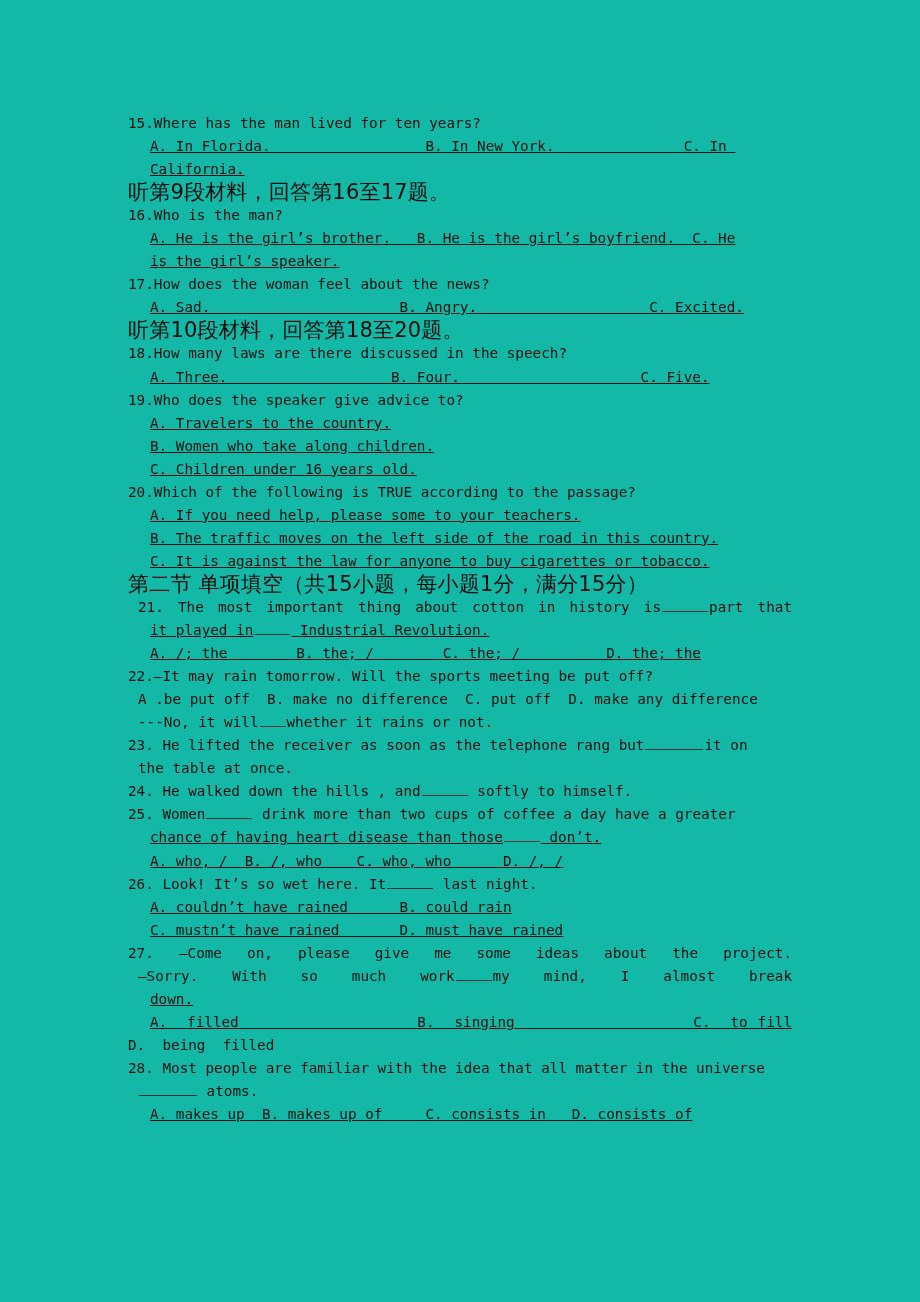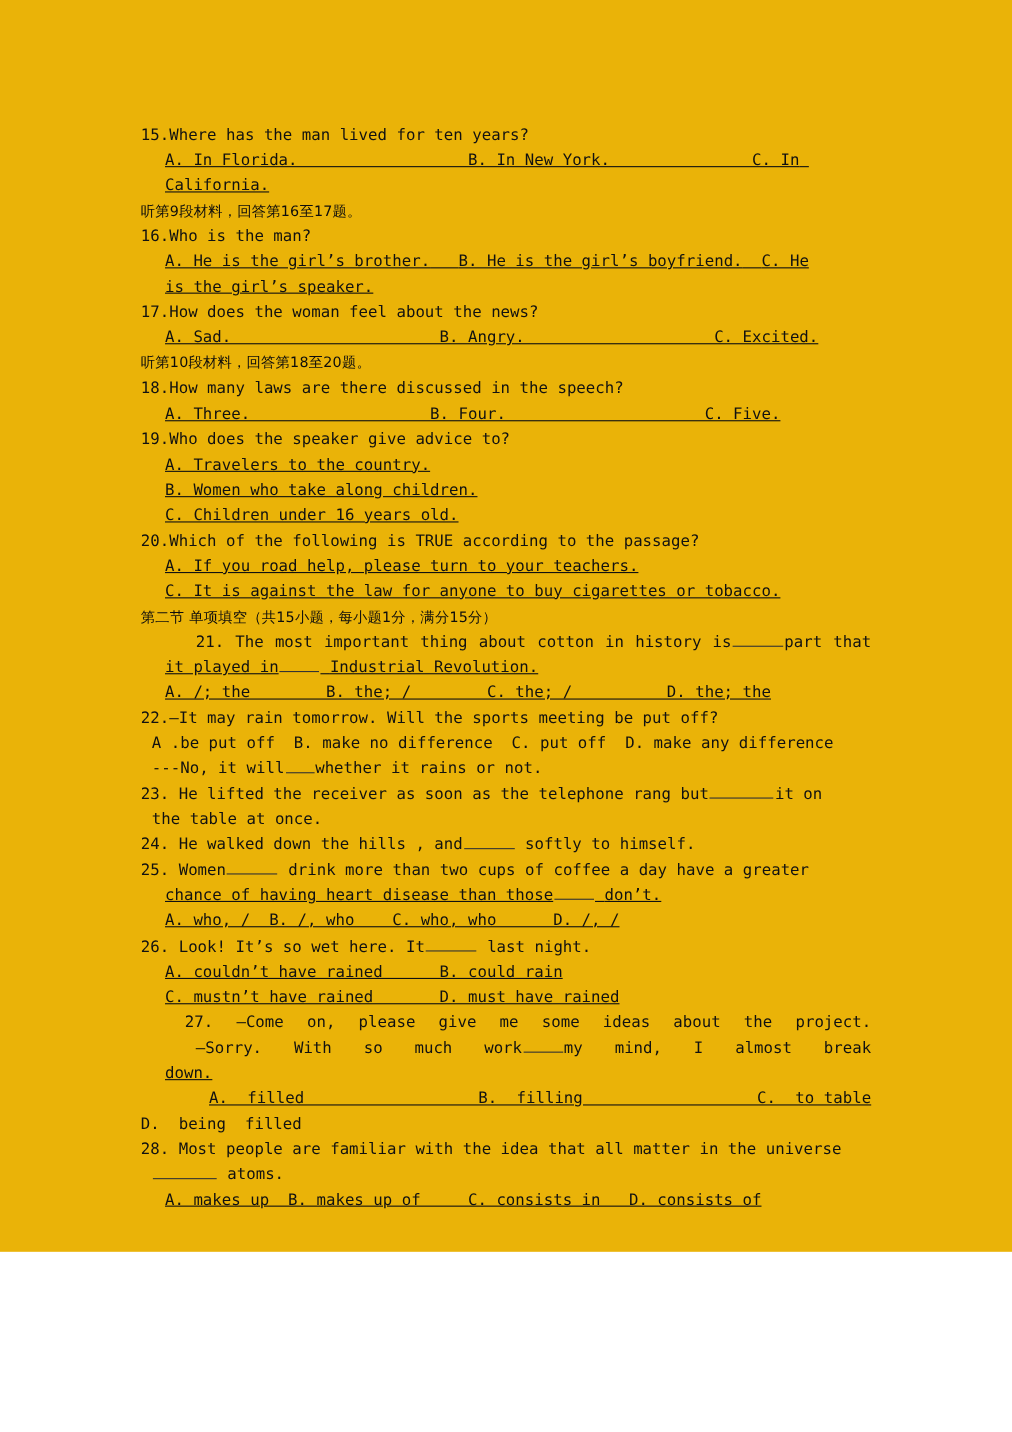--- a/index.html
+++ b/index.html
@@ -14,22 +14,22 @@
     position: relative;
     overflow: hidden;
     font-family: "Liberation Serif", "DejaVu Serif", serif;
     color: #000000;
   }
   .page {
     position: absolute;
     left: 0;
     top: 0;
     width: 920px;
-    height: 1138px;
-    background: #eab308;
+    height: 1302px;
+    background: #14b8a6;
   }
   .content {
     position: absolute;
     left: 128px;
     top: 112px;
     width: 664px;
   }
   
   .ln {
     font-family: "DejaVu Sans Mono", "Liberation Mono", monospace;
@@ -37,36 +37,35 @@
     line-height: 23.05px;
     letter-spacing: 0px;
     white-space: pre-wrap;
     color: #111111;
     margin: 0;
     text-align: left;
   }
   
   .cn {
     font-family: "DejaVu Sans", "Liberation Sans", sans-serif;
-    font-size: 13px;
+    font-size: 21px;
     line-height: 23.05px;
     margin: 0;
     white-space: pre-wrap;
     color: #0d0d0d;
     letter-spacing: 0.2px;
   }
   
   .i0  { padding-left: 0px; }
   .i1  { padding-left: 10px; }
   .i2  { padding-left: 22px; text-decoration: underline; }
   
   .just {
     text-align: justify;
     text-align-last: justify;
-    margin-left: 40px;
   }
   .justl {
     text-align: justify;
     text-align-last: left;
   }
   
   .bl {
     display: inline-block;
     border-bottom: 1px solid #333;
     vertical-align: baseline;
@@ -101,21 +100,22 @@
 
     <p class="ln i0"><span>18.</span><span>How many laws are there discussed in the speech?</span></p>
     <p class="ln i2">A. Three.                   B. Four.                     C. Five.</p>
 
     <p class="ln i0"><span>19.</span><span>Who does the speaker give advice to?</span></p>
     <p class="ln i2">A. Travelers to the country.</p>
     <p class="ln i2">B. Women who take along children.</p>
     <p class="ln i2">C. Children under 16 years old.</p>
 
     <p class="ln i0"><span>20.</span><span>Which of the following is TRUE according to the passage?</span></p>
-    <p class="ln i2">A. If you road help, please turn to your teachers.</p>
+    <p class="ln i2">A. If you need help, please some to your teachers.</p>
+    <p class="ln i2">B. The traffic moves on the left side of the road in this country.</p>
     <p class="ln i2">C. It is against the law for anyone to buy cigarettes or tobacco.</p>
 
     <p class="cn i0">第二节 单项填空（共15小题，每小题1分，满分15分）</p>
 
     <p class="ln i1 just"><span>21.</span><span class="nowrap"> </span><span>The most important thing about cotton in history is</span><span class="bl bl-l"></span><span>part that</span></p>
     <p class="ln i2"><span>it played in</span><span class="bl bl-m"></span><span class="nowrap"> </span><span>Industrial Revolution.</span></p>
     <p class="ln i2">A. /; the        B. the; /        C. the; /          D. the; the</p>
 
     <p class="ln i0"><span>22.</span><span>—It may rain tomorrow. Will the sports meeting be put off?</span></p>
     <p class="ln i1">A .be put off  B. make no difference  C. put off  D. make any difference</p>
@@ -130,21 +130,21 @@
     <p class="ln i2"><span>chance of having heart disease than those</span><span class="bl bl-m"></span><span class="nowrap"> </span><span>don’t.</span></p>
     <p class="ln i2">A. who, /  B. /, who    C. who, who      D. /, /</p>
 
     <p class="ln i0"><span>26.</span><span class="nowrap"> </span><span>Look! It’s so wet here. It</span><span class="bl bl-l"></span><span class="nowrap"> </span><span>last night.</span></p>
     <p class="ln i2">A. couldn’t have rained      B. could rain</p>
     <p class="ln i2">C. mustn’t have rained       D. must have rained</p>
 
     <p class="ln i0 just"><span>27.</span><span class="nowrap"> </span><span>—Come on, please give me some ideas about the project.</span></p>
     <p class="ln i1 just"><span>—Sorry. With so much work</span><span class="bl bl-m"></span><span>my mind, I almost break</span></p>
     <p class="ln i2">down.</p>
-    <p class="ln i2 just">A.  filled                  B.  filling                  C.  to table</p>
+    <p class="ln i2 just">A.  filled                  B.  singing                  C.  to fill</p>
     <p class="ln i0">D.  being  filled</p>
 
     <p class="ln i0 justl"><span>28.</span><span class="nowrap"> </span><span>Most people are familiar with the idea that all matter in the universe</span></p>
     <p class="ln i1"><span class="bl bl-xl"></span><span class="nowrap"> </span><span>atoms.</span></p>
     <p class="ln i2">A. makes up  B. makes up of     C. consists in   D. consists of</p>
 
   </div>
 </div>
 
 </body></html>

